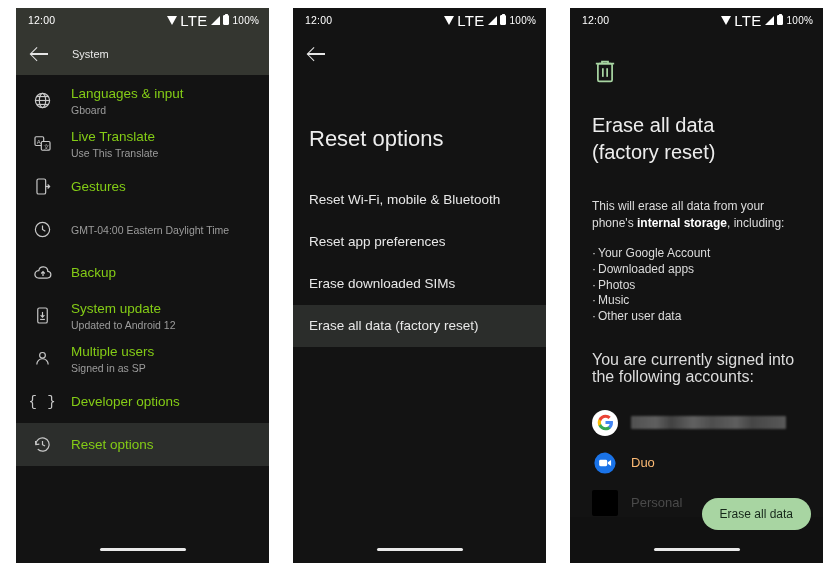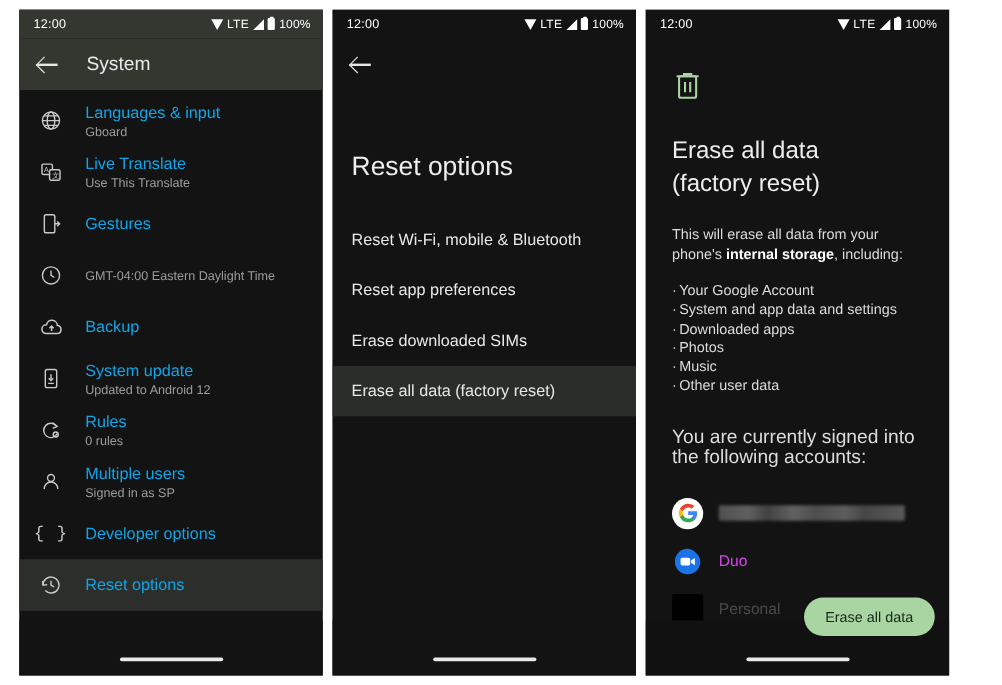--- a/index.html
+++ b/index.html
@@ -7,21 +7,21 @@
   body {
     width: 835px;
     height: 571px;
     background: #ffffff;
     font-family: "Liberation Sans", sans-serif;
     overflow: hidden;
   }
 
   .screens {
     display: flex;
-    gap: 8px;
+    gap: 24px;
     padding: 8px 16px;
   }
 
   .phone {
     width: 253px;
     height: 555px;
     background: #131313;
     position: relative;
     overflow: hidden;
     flex: 0 0 253px;
@@ -44,21 +44,21 @@
     align-items: center;
     gap: 3px;
   }
   .ico-wifi {
     width: 0; height: 0;
     border-left: 5.5px solid transparent;
     border-right: 5.5px solid transparent;
     border-top: 9px solid #ffffff;
     display: inline-block;
   }
-  .lte-txt { font-size: 10px; letter-spacing: 0.3px; }
+  .lte-txt { font-size: 15px; letter-spacing: 0.3px; }
   .ico-signal {
     width: 0; height: 0;
     border-left: 9px solid transparent;
     border-bottom: 9px solid #ffffff;
     display: inline-block;
   }
   .ico-batt {
     width: 6px; height: 10px;
     border: 1.2px solid #ffffff;
     background: #ffffff;
@@ -101,21 +101,21 @@
   .back-arrow::after {
     content: "";
     position: absolute;
     left: 1.5px; top: 5.5px;
     width: 8.5px; height: 8.5px;
     border-left: 1.6px solid #e6e6e6;
     border-bottom: 1.6px solid #e6e6e6;
     transform: rotate(45deg);
   }
   .appbar-title {
-    font-size: 16px;
+    font-size: 11px;
     color: #e9e9e9;
   }
 
   
   .list { padding-top: 4px; }
   .row {
     display: flex;
     align-items: center;
     min-height: 43px;
     padding: 5px 12px 5px 16px;
@@ -128,21 +128,21 @@
     flex: 0 0 21px;
     display: flex;
     align-items: center;
     justify-content: center;
     color: #c9c9c9;
   }
   .row-icon svg { display: block; }
   .row-text { min-width: 0; }
   .row-title {
     font-size: 13.5px;
-    color: #0ea5e9;
+    color: #84cc16;
     line-height: 17px;
     white-space: nowrap;
   }
   .row-sub {
     font-size: 10.5px;
     color: #9c9c9c;
     line-height: 14px;
     margin-top: 1px;
     white-space: nowrap;
   }
@@ -178,21 +178,21 @@
     font-size: 20px;
     color: #ededed;
     line-height: 27px;
     margin-top: 22px;
     font-weight: 400;
   }
   .erase-para {
     font-size: 12px;
     color: #dcdcdc;
     line-height: 17px;
-    margin-top: 20px;
+    margin-top: 32px;
   }
   .erase-para b { font-weight: bold; color: #ffffff; }
   .bullets {
     margin-top: 14px;
     font-size: 12px;
     color: #dcdcdc;
     line-height: 15.8px;
   }
   .bullets li { list-style: none; }
   .bullets li::before { content: "\00b7"; margin-right: 2px; }
@@ -216,21 +216,21 @@
     overflow: hidden;
     display: flex;
     align-items: center;
     justify-content: center;
     background: #ffffff;
   }
   .acct-avatar.duo { background: transparent; border-radius: 0; }
   .acct-avatar.blank { background: #000000; border-radius: 2px; }
   .acct-label {
     font-size: 13px;
-    color: #d946ef;
+    color: #fdba74;
   }
   .redacted {
     height: 13px;
     width: 155px;
     background: linear-gradient(90deg,
       #5b5b5b 0%, #6d6d6d 16%, #4a4a4a 26%, #6f6f6f 40%,
       #585858 52%, #6b6b6b 68%, #4f4f4f 78%, #656565 100%);
     border-radius: 1px;
     filter: blur(1.2px);
     opacity: 0.85;
@@ -374,33 +374,20 @@
               <path d="M9.6 11.6 L12 14 L14.4 11.6"></path>
               <path d="M9 17 h6"></path>
           </svg>
         </span>
         <span class="row-text">
           <div class="row-title">System update</div>
           <div class="row-sub">Updated to Android 12</div>
         </span>
       </div>
 
-      <div class="row">
-        <span class="row-icon">
-          <svg width="19" height="19" viewBox="0 0 24 24" fill="none" stroke="currentColor" stroke-width="1.5">
-            <path d="M18 8 A7.5 7.5 0 1 0 18.6 15.5"></path>
-            <path d="M13.5 4 L18.5 8 L13.8 10"></path>
-            <circle cx="17" cy="16.5" r="2.6"></circle>
-          </svg>
-        </span>
-        <span class="row-text">
-          <div class="row-title">Rules</div>
-          <div class="row-sub">0 rules</div>
-        </span>
-      </div>
 
       <div class="row">
         <span class="row-icon">
           <svg width="19" height="19" viewBox="0 0 24 24" fill="none" stroke="currentColor" stroke-width="1.5">
             <circle cx="12" cy="8" r="3.6"></circle>
             <path d="M4.8 19.5 a7.2 7.2 0 0 1 14.4 0"></path>
           </svg>
         </span>
         <span class="row-text">
           <div class="row-title">Multiple users</div>
@@ -494,21 +481,20 @@
 
       <div class="erase-heading">
         <div>Erase all data</div>
         <div>(factory reset)</div>
       </div>
 
       <div class="erase-para"><span>This will erase all data from your phone's </span><b>internal storage</b><span>, including:</span></div>
 
       <ul class="bullets">
         <li>Your Google Account</li>
-        <li>System and app data and settings</li>
         <li>Downloaded apps</li>
         <li>Photos</li>
         <li>Music</li>
         <li>Other user data</li>
       </ul>
 
       <div class="accounts-note">You are currently signed into the following accounts:</div>
 
       <div class="acct-list">
 

